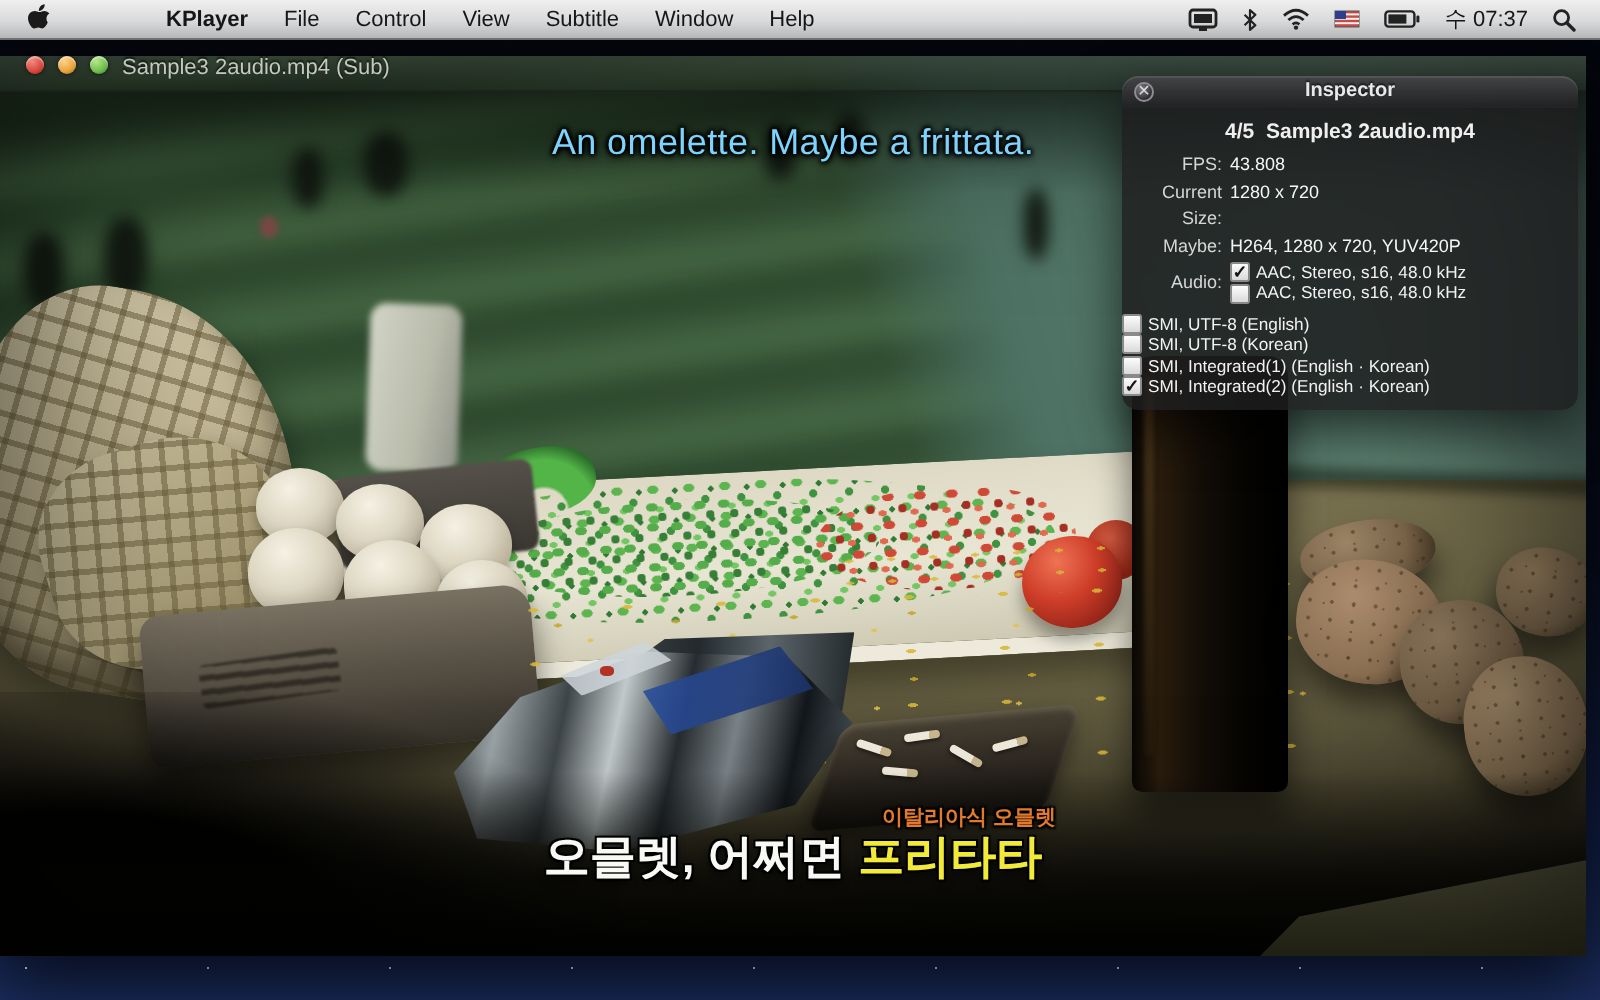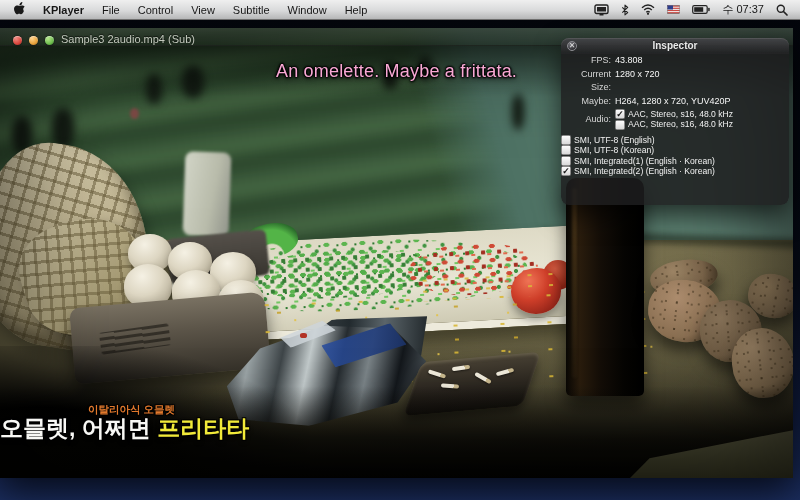--- a/index.html
+++ b/index.html
@@ -16,21 +16,21 @@
       radial-gradient(1px 1px at 27px 57px, rgba(220,228,255,.6) 50%, transparent 52%),
       linear-gradient(180deg,#04060c 0%,#060b18 55%,#101d42 85%,#1b2d5e 100%);
     background-size:91px 53px,131px 73px,167px 97px,73px 61px,113px 83px,100% 100%;}
 
   
   .menubar{position:absolute;left:0;top:0;width:800px;height:19px;z-index:40;
     background:linear-gradient(180deg,#efefef 0%,#d9dadb 55%,#b6b7b8 100%);
     border-bottom:1px solid #6f6f6f;display:flex;align-items:center;font-size:11px;color:#161616;}
   .menus{display:flex;align-items:center;gap:18px;padding-left:14px;}
   .menu-item{cursor:default;white-space:nowrap;}
-  .menu-item.app{font-weight:bold;}
+  .menu-item.app{font-weight:bold;margin-left:40px;}
   .statusbar{margin-left:auto;display:flex;align-items:center;gap:12px;padding-right:12px;}
   .statusbar svg{display:block;}
   .clock{font-size:11px;white-space:nowrap;}
 
   
   .vwindow{position:absolute;left:0;top:28px;width:793px;height:450px;z-index:10;box-shadow:0 14px 34px rgba(0,0,0,.7);}
   .scene{position:absolute;inset:0;overflow:hidden;background:#1b2317;}
   .scene > div{position:absolute;}
 
   .wall{left:-20px;top:-12px;width:840px;height:255px;
@@ -177,35 +177,35 @@
   .bottom-fade{left:0;top:358px;width:793px;height:92px;
     background:linear-gradient(180deg, rgba(4,4,2,0) 0%, rgba(4,4,2,.78) 58%, #020201 100%);}
   .counter-front{left:630px;top:398px;width:163px;height:52px;
     clip-path:polygon(0 100%, 12% 62%, 100% 8%, 100% 100%);
     background:linear-gradient(180deg,#4a4935,#30301e);}
   .top-shade{left:0;top:17px;width:793px;height:52px;
     background:linear-gradient(180deg, rgba(8,13,8,.55), rgba(0,0,0,0));}
   .vignette{inset:0;box-shadow:inset 0 0 90px 22px rgba(0,0,0,.5);pointer-events:none;}
 
   
-  .titlebar{position:absolute;left:0;top:0;width:793px;height:17px;z-index:5;display:flex;align-items:flex-end;
+  .titlebar{position:absolute;left:0;top:0;width:793px;height:17px;z-index:5;display:flex;align-items:flex-start;
     background:linear-gradient(180deg, rgba(58,68,58,.62), rgba(22,30,22,.55));
     border-bottom:1px solid rgba(0,0,0,.35);}
   .lights{display:flex;gap:7px;padding-left:13px;align-items:center;}
   .light{width:9px;height:9px;border-radius:50%;box-shadow:inset 0 1px 1px rgba(255,255,255,.5), 0 0 2px rgba(0,0,0,.6);}
   .l-close{background:radial-gradient(circle at 35% 30%, #f08a80, #d9453c 60%, #8e2018);}
   .l-min{background:radial-gradient(circle at 35% 30%, #ffd28a, #e7a23b 60%, #94601a);}
   .l-zoom{background:radial-gradient(circle at 35% 30%, #b5e68a, #6dbd4d 60%, #2f6e1e);}
   .wtitle{margin-left:7px;font-size:11px;color:#c3c9bd;text-shadow:0 -1px 1px rgba(0,0,0,.7);white-space:nowrap;}
 
   
   .sub-top{position:absolute;left:0;top:33px;width:100%;text-align:center;z-index:4;
-    font-size:18px;color:#f9a8d4;letter-spacing:.2px;
+    font-size:18px;color:#7dd3fc;letter-spacing:.2px;
     text-shadow:0 1px 2px #000,1px 0 2px #000,-1px 0 2px #000,0 -1px 2px #000,0 2px 5px rgba(0,0,0,.9);}
-  .sub-bottom{position:absolute;left:0;top:376px;width:100%;z-index:4;line-height:1;}
+  .sub-bottom{position:absolute;left:0;top:376px;width:100%;text-align:center;z-index:4;line-height:1;}
   .ruby{display:block;font-size:10.5px;font-weight:bold;color:#e2792c;transform:translateX(88px);margin-bottom:2px;
     text-shadow:1px 1px 1px #000,-1px -1px 1px #000,1px -1px 1px #000,-1px 1px 1px #000;}
   .mainline{font-size:23px;font-weight:bold;
     text-shadow:1px 1px 0 #000,-1px -1px 0 #000,1px -1px 0 #000,-1px 1px 0 #000,0 2px 4px #000;}
   .mw{color:#f8f8f5;} .my{color:#f1ea39;}
 
   
   .inspector{position:absolute;left:561px;top:38px;width:228px;height:167px;z-index:30;
     background:rgba(29,29,31,.85);border-radius:8px;color:#efefef;
     box-shadow:0 10px 26px rgba(0,0,0,.65), inset 0 1px 0 rgba(255,255,255,.14);overflow:hidden;}
@@ -310,20 +310,21 @@
       </div>
       <span class="wtitle">Sample3 2audio.mp4 (Sub)</span>
     </div>
   </div>
 
   <div class="inspector">
     <div class="insp-header">
       <span class="insp-close">✕</span>
       <span class="insp-title">Inspector</span>
     </div>
+    <div class="insp-file">4/5  Sample3 2audio.mp4</div>
     <div class="insp-row">
       <span class="lbl">FPS:</span>
       <span class="val">43.808</span>
     </div>
     <div class="insp-row">
       <span class="lbl">Current Size:</span>
       <span class="val">1280 x 720</span>
     </div>
     <div class="insp-row">
       <span class="lbl">Maybe:</span>

